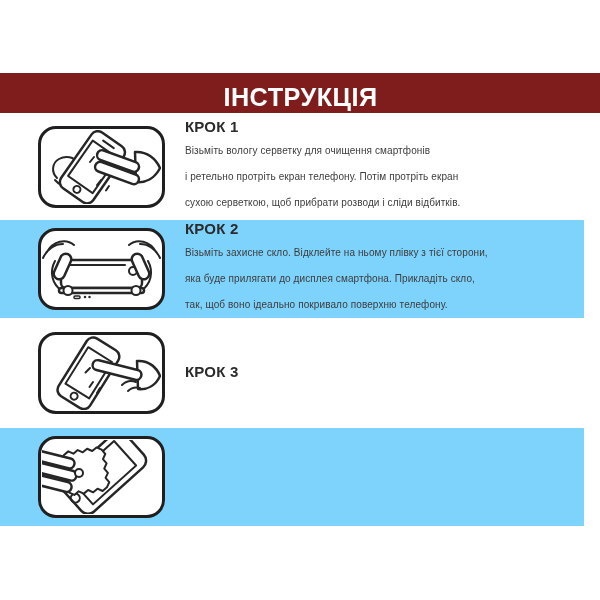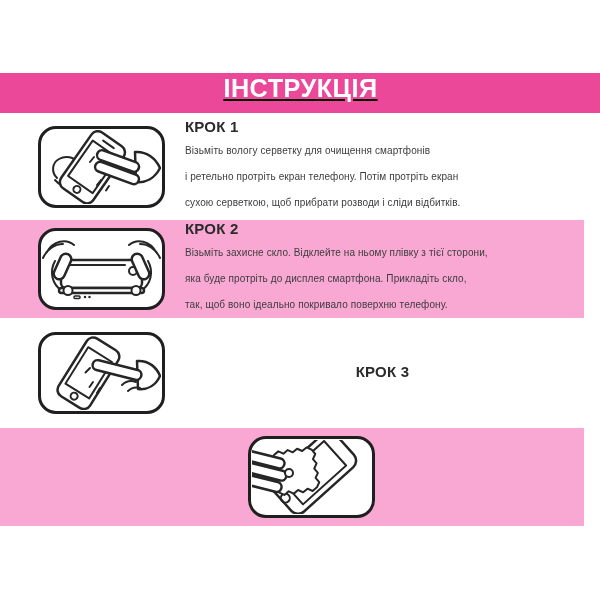--- a/index.html
+++ b/index.html
@@ -3,36 +3,36 @@
 <meta charset="utf-8">
 <style>
   html,body{margin:0;padding:0;}
   body{
     width:600px;height:600px;background:#ffffff;
     font-family:"Liberation Sans", sans-serif;
     overflow:hidden;
   }
   .top-margin{height:73px;background:#ffffff;}
   .header-bar{
-    height:40px;background:#ec4899;
-    display:flex;align-items:flex-start;justify-content:center;text-decoration:underline;
+    height:40px;background:#7f1d1d;
+    display:flex;align-items:flex-end;justify-content:center;
   }
   .page-title{
     margin:0;color:#ffffff;font-size:26px;font-weight:bold;
     letter-spacing:.5px;transform:scaleX(.97);
   }
   .steps{width:584px;}
   .step{
     display:flex;align-items:center;
     padding-left:38px;box-sizing:border-box;background:#ffffff;
   }
-  .step.alt{background:#f9a8d4;justify-content:center;}
+  .step.alt{background:#7dd3fc;}
   .step.h1{height:107px;}
   .step.h2{height:98px;}
-  .step.h3{height:110px;text-align:center;}
+  .step.h3{height:110px;}
   .step.h4{height:98px;}
   .illus-frame{
     width:121px;height:76px;flex:0 0 auto;
     border:3px solid #1f1f1f;border-radius:18px;background:#ffffff;
     display:flex;align-items:center;justify-content:center;overflow:hidden;
   }
   .illus-frame svg{display:block;}
   .step-texts{margin-left:20px;flex:1;padding-right:4px;min-width:0;}
   .step-label{
     margin:0 0 3px 0;font-size:15px;font-weight:bold;color:#2b2b2b;
@@ -96,21 +96,21 @@
         <rect x="64" y="128" width="12" height="5" rx="2" stroke-width="3"></rect>
         <circle cx="86" cy="130" r="2.5" fill="#262626" stroke="none"></circle>
         <circle cx="95" cy="130" r="2.5" fill="#262626" stroke="none"></circle>
         <rect x="30" y="42" width="22" height="54" rx="11" transform="rotate(24 41 69)" fill="#ffffff"></rect>
         <rect x="186" y="42" width="22" height="54" rx="11" transform="rotate(-24 197 69)" fill="#ffffff"></rect>
       </svg>
     </div>
     <div class="step-texts">
       <h2 class="step-label">КРОК 2</h2>
       <p class="step-desc">Візьміть захисне скло. Відклейте на ньому плівку з тієї сторони,
-яка буде протріть до дисплея смартфона. Прикладіть скло,
+яка буде прилягати до дисплея смартфона. Прикладіть скло,
 так, щоб воно ідеально покривало поверхню телефону.</p>
     </div>
   </section>
 
   <section class="step h3">
     <div class="illus-frame">
       <svg width="119" height="74" viewBox="0 0 238 148" fill="none" stroke="#262626" stroke-width="5" stroke-linecap="round" stroke-linejoin="round">
         <g transform="rotate(32 92 74)">
           <rect x="56" y="6" width="74" height="136" rx="15" fill="#ffffff"></rect>
           <rect x="65" y="30" width="56" height="86" stroke-width="4"></rect>

